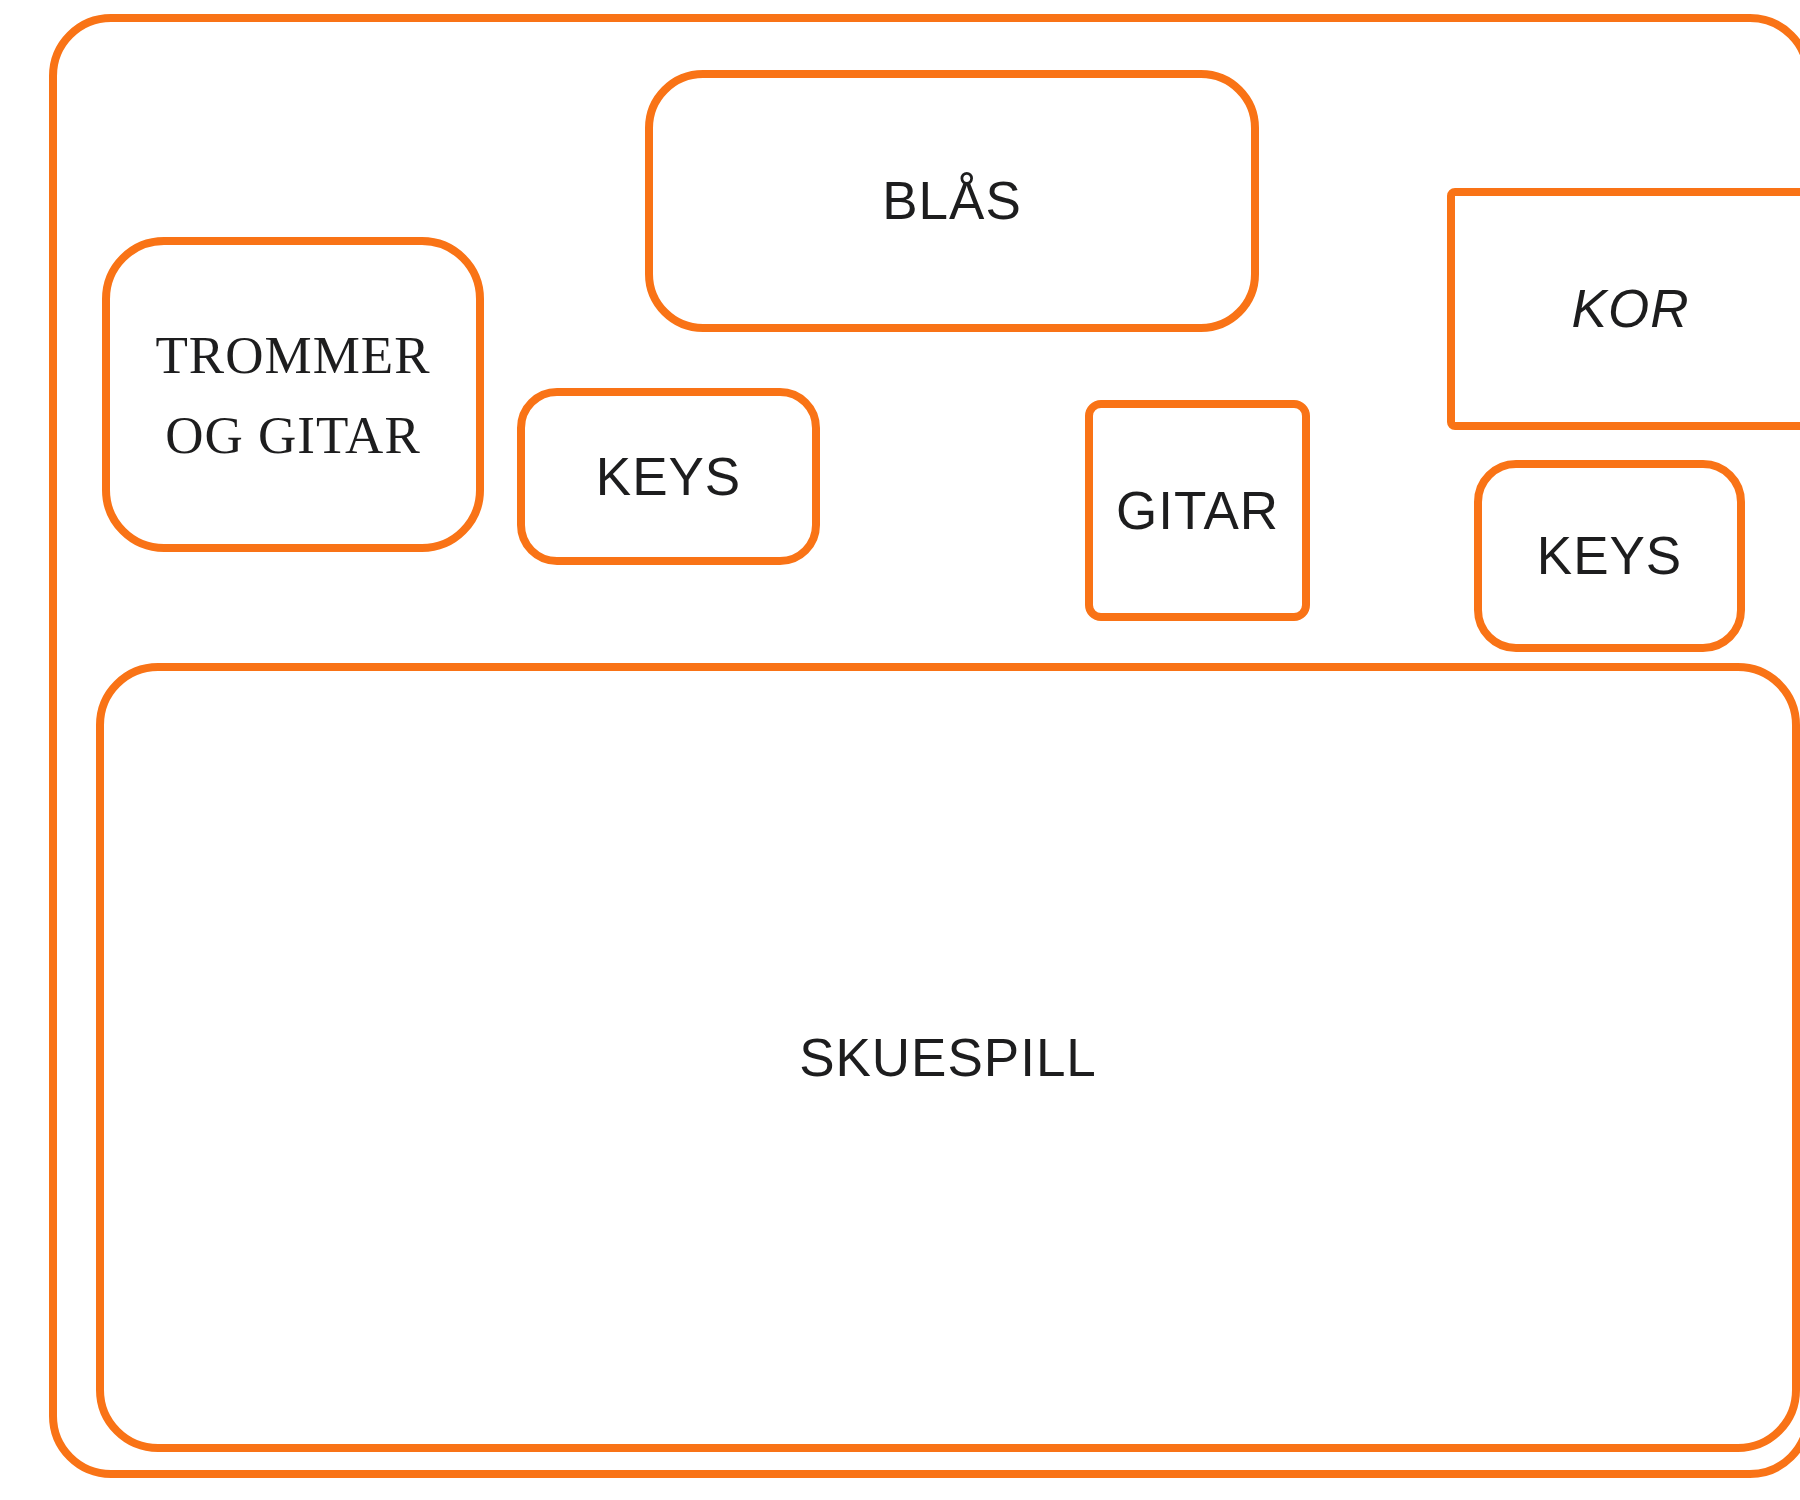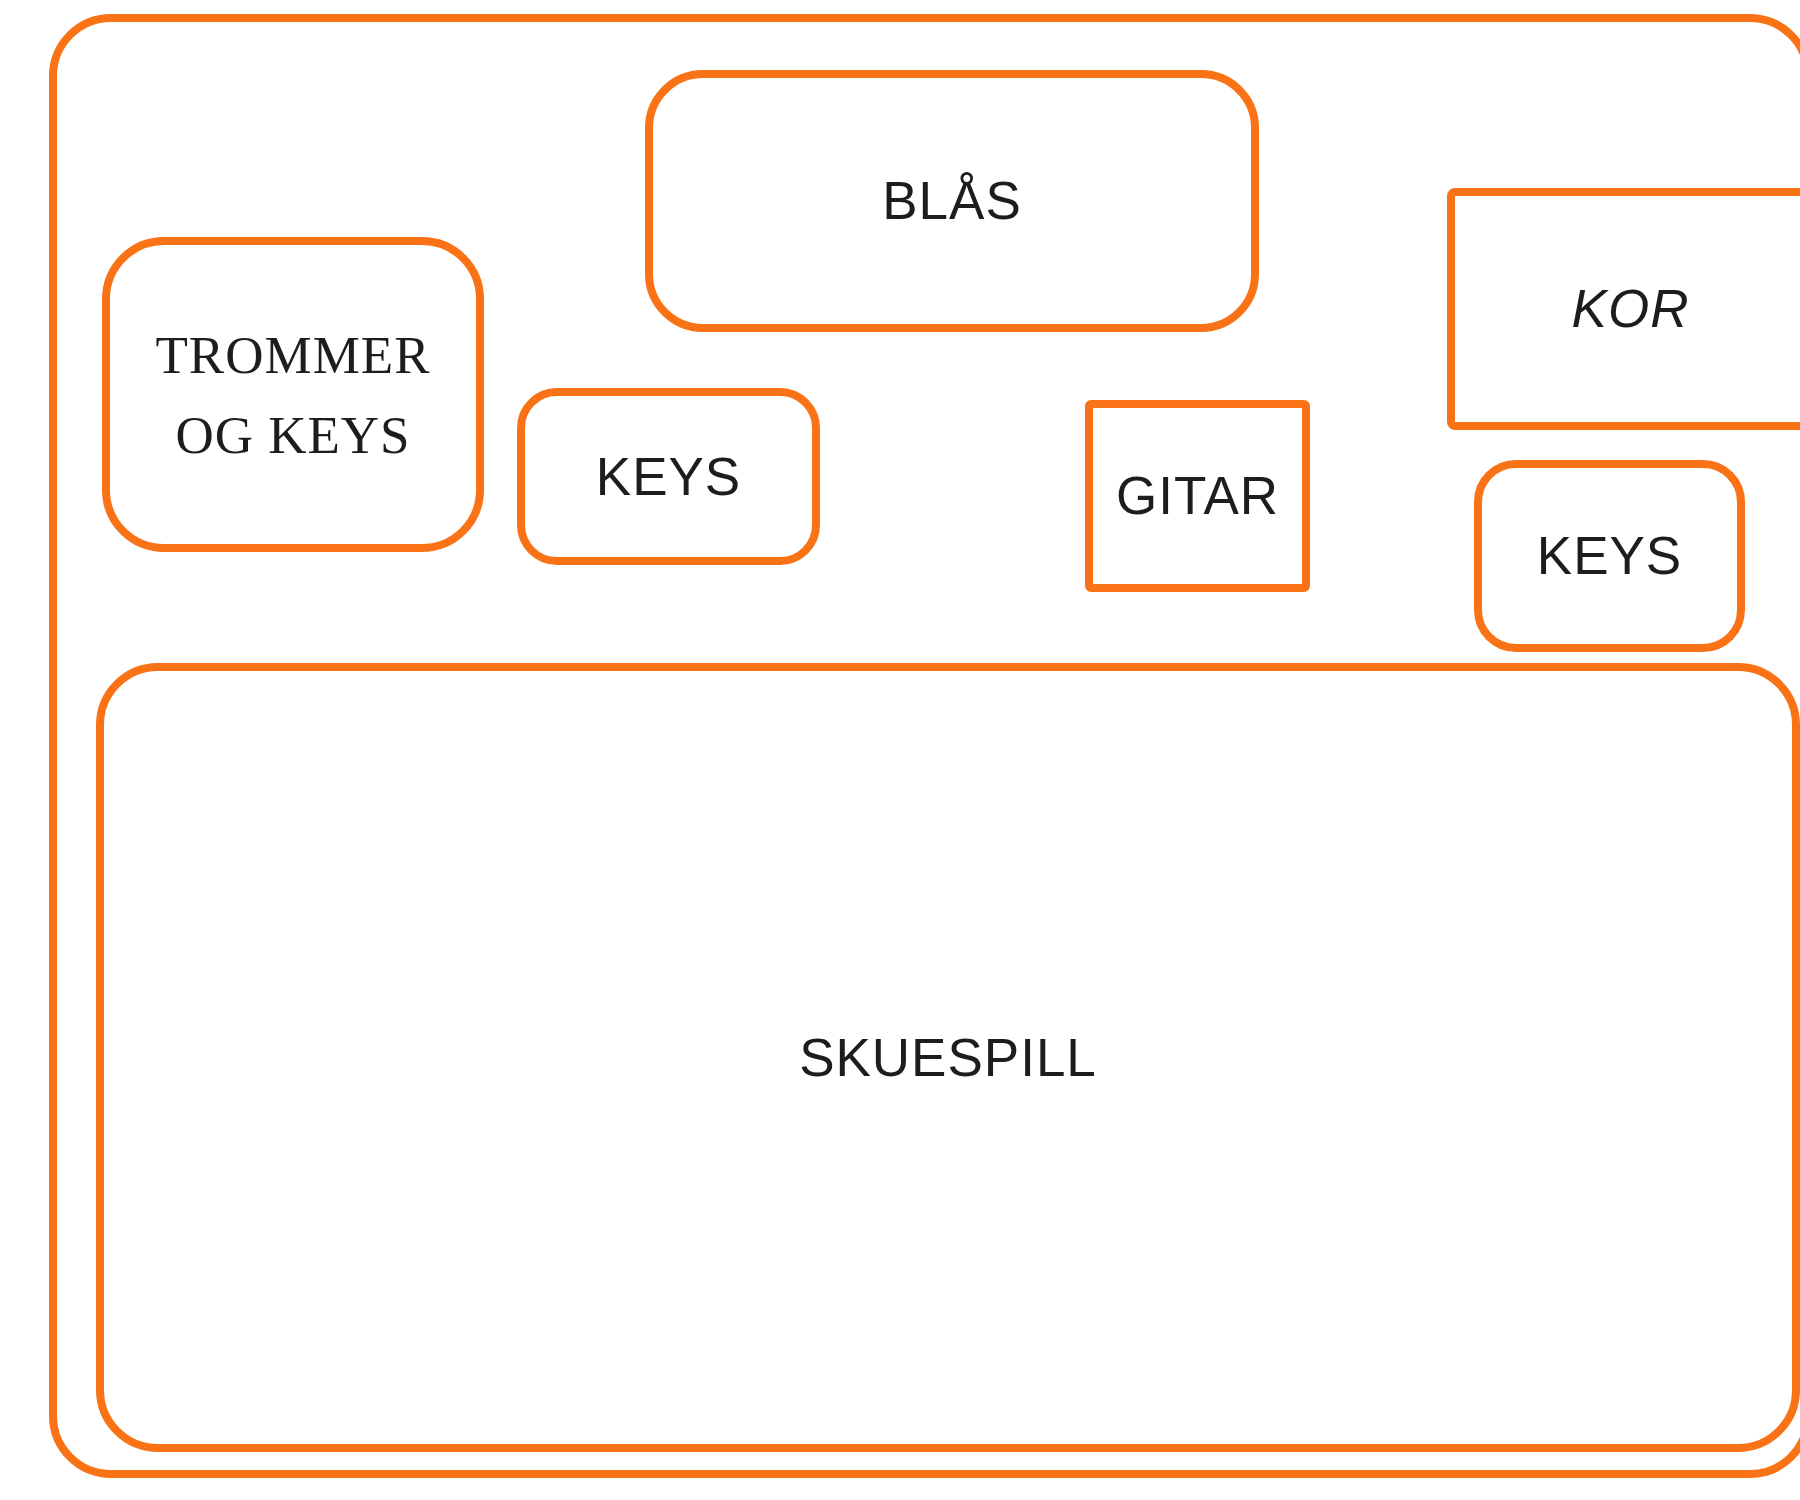--- a/index.html
+++ b/index.html
@@ -36,41 +36,41 @@
     left: 18px; top: 14px;
     width: 1763px; height: 1464px;
     border-radius: 62px;
     display: block;
   }
   
   #zone-blas        { left: 557px;  top: 48px;  width: 614px;  height: 262px; border-radius: 58px; }
   #zone-trommer     { left: 14px;   top: 215px; width: 382px;  height: 315px; border-radius: 62px;
                       line-height: 80px; white-space: normal; font-family: Liberation Serif, serif; }
   #zone-keys-left   { left: 429px;  top: 366px; width: 303px;  height: 177px; border-radius: 40px; }
-  #zone-gitar       { left: 997px;  top: 378px; width: 225px;  height: 192px; border-radius: 6px; }
+  #zone-gitar       { left: 997px;  top: 378px; width: 225px;  height: 221px; border-radius: 16px; }
   #zone-kor         { left: 1359px; top: 166px; width: 367px;  height: 242px; border-radius: 8px; font-style: italic; }
   #zone-keys-right  { left: 1386px; top: 438px; width: 271px;  height: 192px; border-radius: 42px; }
   #zone-skuespill   { left: 8px;   top: 641px; width: 1704px; height: 789px; border-radius: 62px; }
   .zone-label { display: block; }
   .zone-line  { display: block; }
 </style>
 </head>
 <body>
 
 <div class="canvas">
   <div class="zone" id="stage-outline">
 
     <div class="zone" id="zone-blas">
       <span class="zone-label">BLÅS</span>
     </div>
 
     <div class="zone" id="zone-trommer">
       <span class="zone-label">
         <span class="zone-line">TROMMER</span>
-        <span class="zone-line">OG KEYS</span>
+        <span class="zone-line">OG GITAR</span>
       </span>
     </div>
 
     <div class="zone" id="zone-keys-left">
       <span class="zone-label">KEYS</span>
     </div>
 
     <div class="zone" id="zone-gitar">
       <span class="zone-label">GITAR</span>
     </div>

